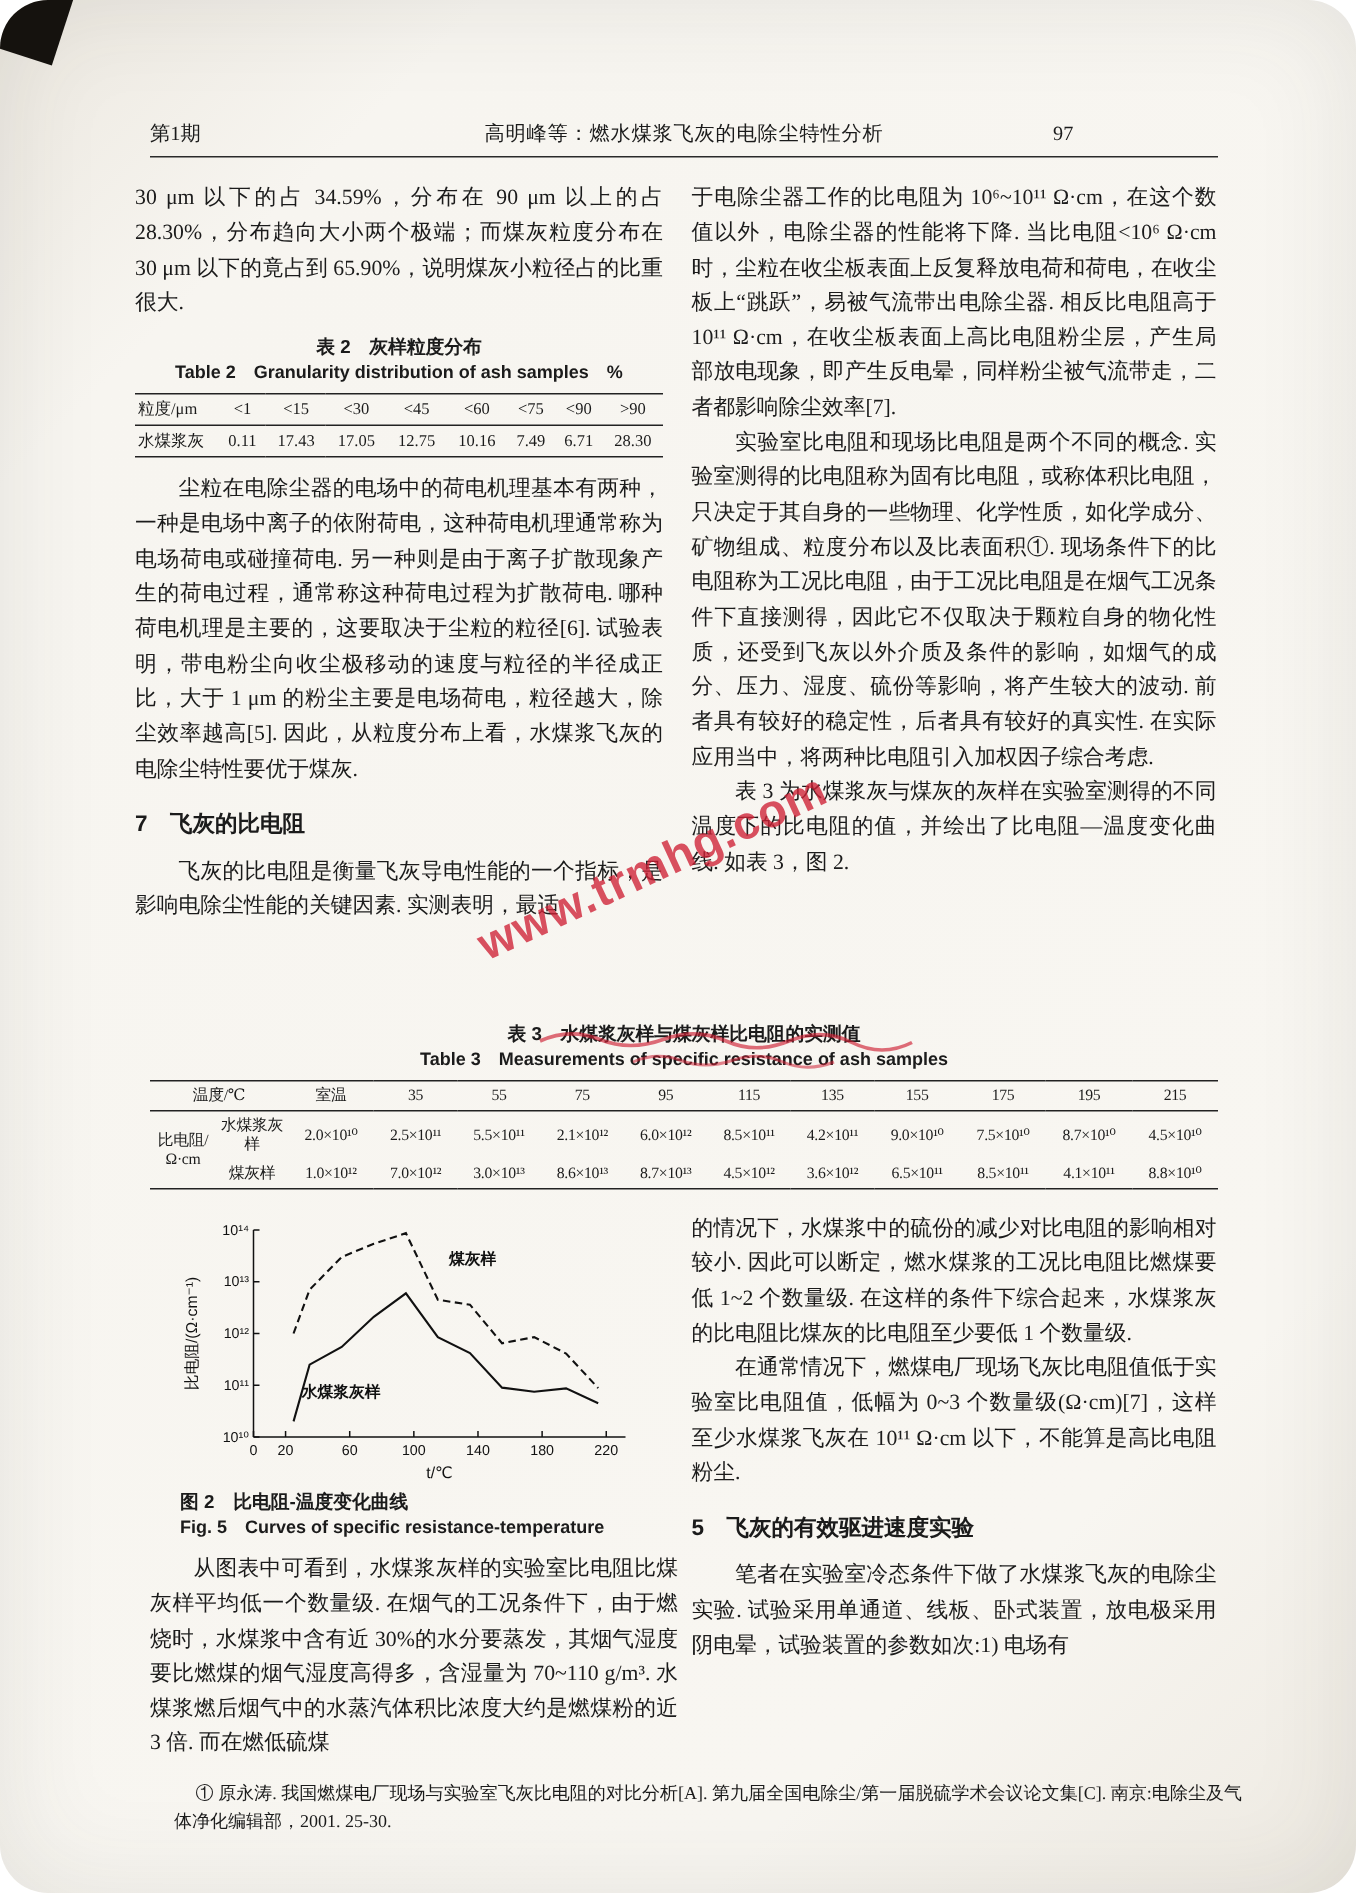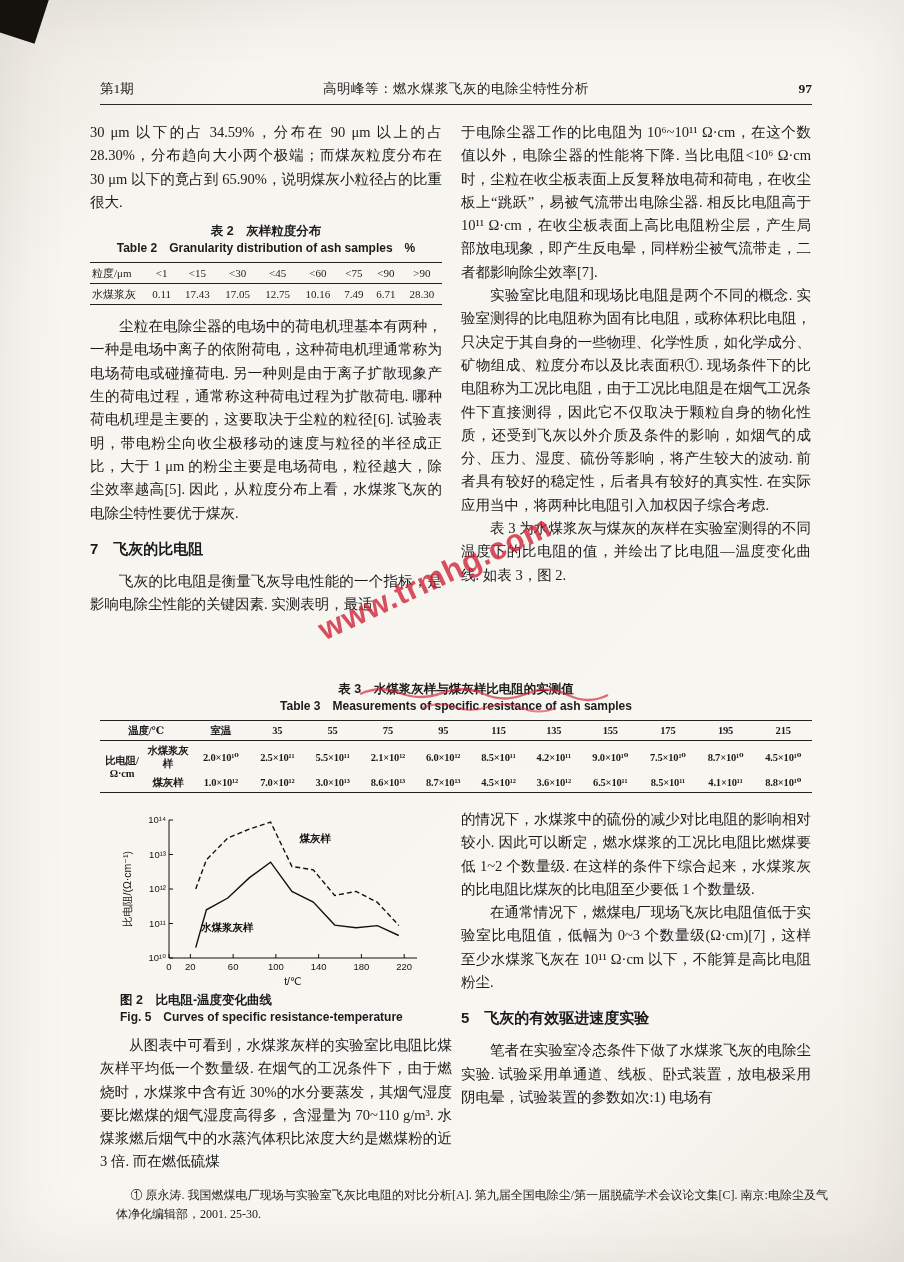--- a/index.html
+++ b/index.html
@@ -6,35 +6,36 @@
   html,body { margin:0; padding:0; }
   .page {
     position: relative;
     width: 904px;
     height: 1262px;
     background: linear-gradient(135deg,#ece8e0 0%,#f7f5f0 15%,#f8f6f1 80%,#eeeae2 100%);
     box-shadow: inset 0 0 70px rgba(60,55,45,0.10);
     overflow: hidden;
     color: #1b1b1b;
     font-family: "Liberation Serif","DejaVu Serif",serif;
+    border-radius: 32px;
   }
   .corner-mark {
     position: absolute; left: -14px; top: -16px;
     width: 58px; height: 52px;
     background: #15120e;
     transform: rotate(18deg);
   }
   .header {
     position: absolute; top: 80px; left: 100px; width: 712px;
     display: flex; align-items: baseline;
     font-size: 13.5px;
   }
   .header .issue { width: 110px; text-align: left; }
   .header .rtitle { flex: 1; text-align: center; letter-spacing: 0.5px; }
-  .header .pageno { width: 110px; text-align: right; font-weight: bold; }
+  .header .pageno { width: 110px; text-align: left; }
   .header-rule {
     position: absolute; top: 104px; left: 100px; width: 712px;
     border-top: 1.6px solid #2a2a2a;
   }
   .col { position: absolute; }
   .left-top   { top: 121px; left: 90px; width: 352px; }
   .right-top  { top: 121px; left: 461px; width: 350px; }
   .left-bottom{ top: 808px; left: 100px; width: 352px; }
   .right-bottom{ top: 808px; left: 461px; width: 350px; }
   .para {
@@ -64,21 +65,21 @@
   }
   #table2 thead tr { border-bottom: 1px solid #222; margin-top: 34px; }
   #table2 th, #table2 td { padding: 3.5px 1px; text-align: center; font-weight: normal; line-height: 13px; }
   #table2 th:first-child, #table2 td:first-child { text-align: left; width: 56px; padding-left: 2px; }
   .table3-block { position: absolute; top: 681px; left: 100px; width: 712px; }
   #table3 {
     margin-top: 5px; font-size: 10.5px; letter-spacing: -0.2px;
     border-top: 1.5px solid #222; border-bottom: 1.5px solid #222;
   }
   #table3 thead tr { border-bottom: 1px solid #222; }
-  #table3 th, #table3 td { padding: 3px 0; text-align: center; font-weight: bold; line-height: 13px; }
+  #table3 th, #table3 td { padding: 3px 0; text-align: center; font-weight: normal; line-height: 13px; }
   #table3 td.grp { width: 44px; }
   #table3 td.rlab { width: 48px; }
   .figure { width: 312px; margin: 2px auto 8px auto; text-align: center; }
   .fcap { font-family: "Liberation Sans","DejaVu Sans",sans-serif; font-weight: bold; font-size: 12.5px; line-height: 17px; text-align: left; }
   .fcap.en { font-size: 12px; }
   #fig2-chart svg .ax { stroke:#111; stroke-width:1px; }
   #fig2-chart svg .curve { fill:none; stroke:#111; stroke-width:1.4px; }
   #fig2-chart svg .dashed { stroke-dasharray: 5 3; }
   #fig2-chart svg .tick { font-size:9.5px; font-family:"Liberation Sans","DejaVu Sans",sans-serif; fill:#111; }
   #fig2-chart svg .alab { font-size:10.5px; font-family:"Liberation Sans","DejaVu Sans",sans-serif; fill:#111; }

